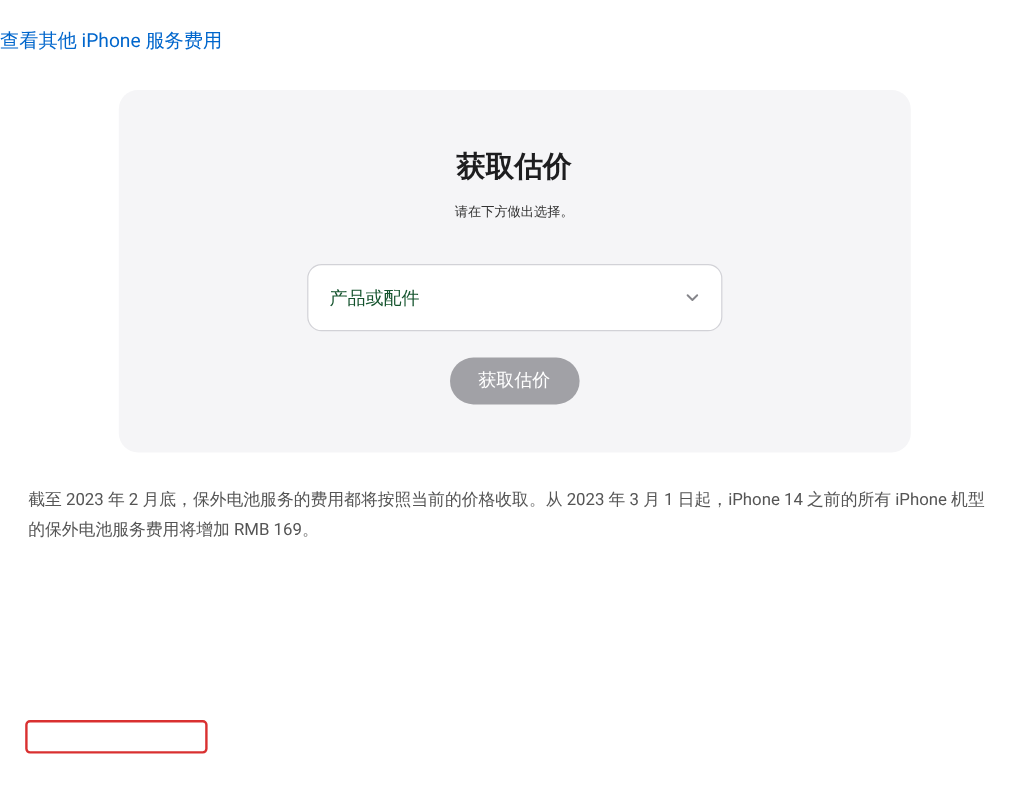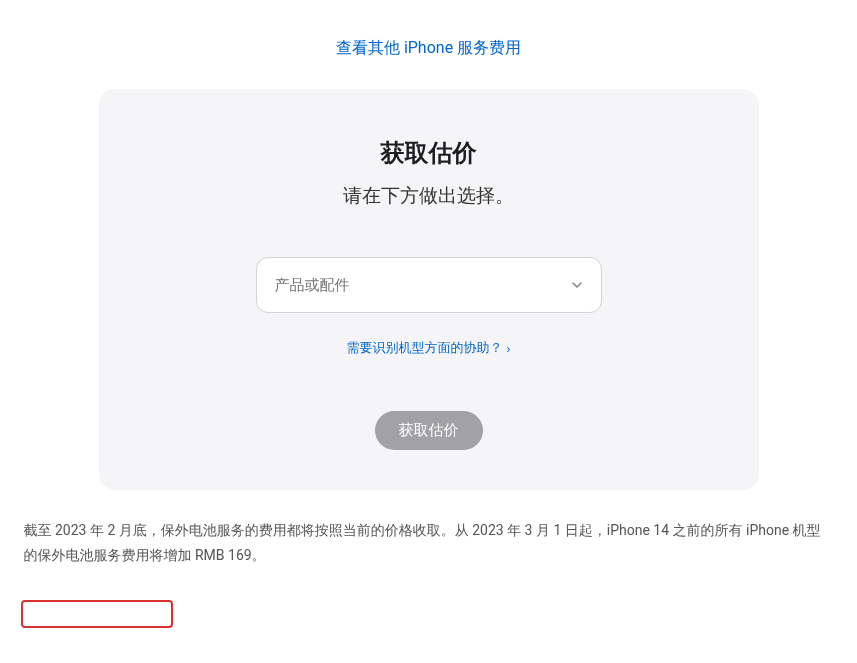--- a/index.html
+++ b/index.html
@@ -8,22 +8,21 @@
       box-sizing: border-box;
     }
     body {
       font-family: -apple-system, BlinkMacSystemFont, "Segoe UI", Roboto, "Helvetica Neue", Arial, sans-serif;
       background: #ffffff;
       width: 857px;
       min-height: 663px;
       position: relative;
     }
     .top-link {
-      text-align: center;
-      padding-top: 38px;
+      padding-top: 24px;
       padding-bottom: 30px;
     }
     .top-link a {
       color: #0066cc;
       text-decoration: none;
       font-size: 16px;
     }
     .card {
       width: 660px;
       margin: 0 auto;
@@ -32,38 +31,38 @@
       padding: 48px 40px 40px 40px;
       text-align: center;
     }
     .card-title {
       font-size: 24px;
       font-weight: 600;
       color: #1d1d1f;
       margin-bottom: 14px;
     }
     .card-subtitle {
-      font-size: 19px;
+      font-size: 11px;
       color: #333333;
-      margin-bottom: 48px;
+      margin-bottom: 36px;
     }
     .select-wrapper {
       position: relative;
       width: 346px;
       margin: 0 auto 22px auto;
     }
     .select-box {
       width: 100%;
       height: 56px;
       background: #ffffff;
       border: 1px solid #d2d2d7;
       border-radius: 12px;
       padding: 0 42px 0 18px;
       font-size: 15px;
-      color: #737373;
+      color: #14532d;
       text-align: left;
       display: flex;
       align-items: center;
       cursor: pointer;
       position: relative;
     }
     .chevron {
       position: absolute;
       right: 18px;
       top: 50%;
@@ -138,24 +137,20 @@
       <span>产品或配件</span>
       <span class="chevron">
         <svg viewBox="0 0 12 12">
             <path d="M2 4 L6 8 L10 4" fill="none" stroke="#86868b" stroke-width="1.6" stroke-linecap="round" stroke-linejoin="round"></path>
           </svg>
       </span>
     </div>
   </div>
 
 
-  <a href="#" class="help-link">
-    <span>需要识别机型方面的协助？</span>
-    <span class="arrow">›</span>
-  </a>
 
   <div>
     <button class="submit-btn">获取估价</button>
   </div>
 </div>
 
 <div class="footer-text">
   <p>截至 2023 年 2 月底，保外电池服务的费用都将按照当前的价格收取。从 2023 年 3 月 1 日起，iPhone 14 之前的所有 iPhone 机型的保外电池服务费用将增加 RMB 169。</p>
 </div>
 

